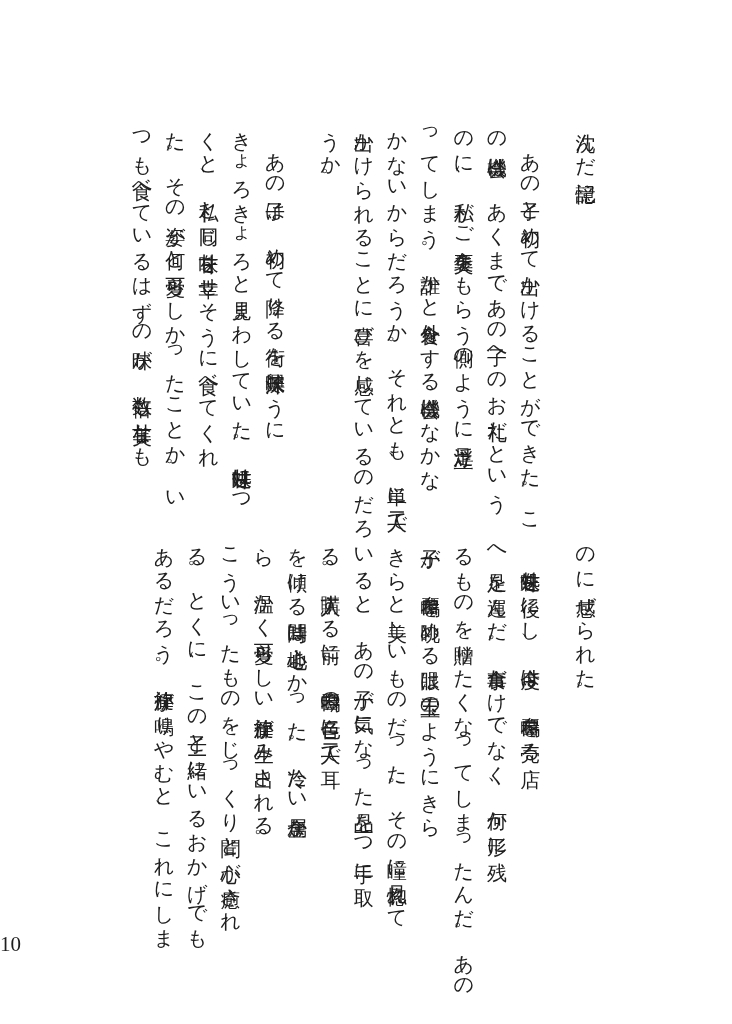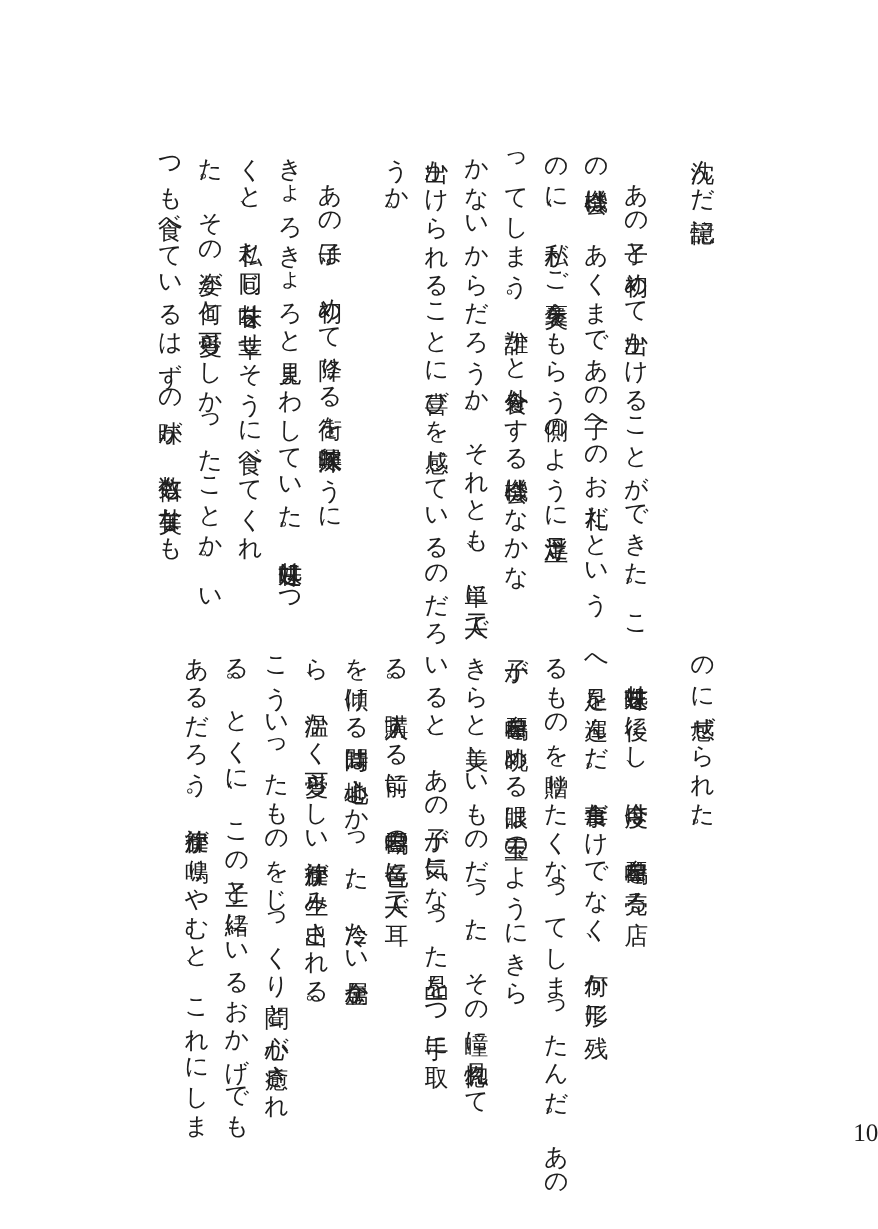--- a/index.html
+++ b/index.html
@@ -40,21 +40,21 @@
       height: 362px;
       color: #1e1e1e;
     }
     .col.title { margin-left: 22px; }
     .col.gap-after { margin-left: 22px; }
     .page-number {
       position: absolute;
       top: 932px;
       left: 0;
       width: 732px;
-      text-align: right;
+      text-align: left;
       font-family: "Liberation Serif", "DejaVu Serif", serif;
       font-size: 21px;
       color: #1e1e1e;
     }
   </style>
 </head>
 <body>
 
 <div class="page">
 

